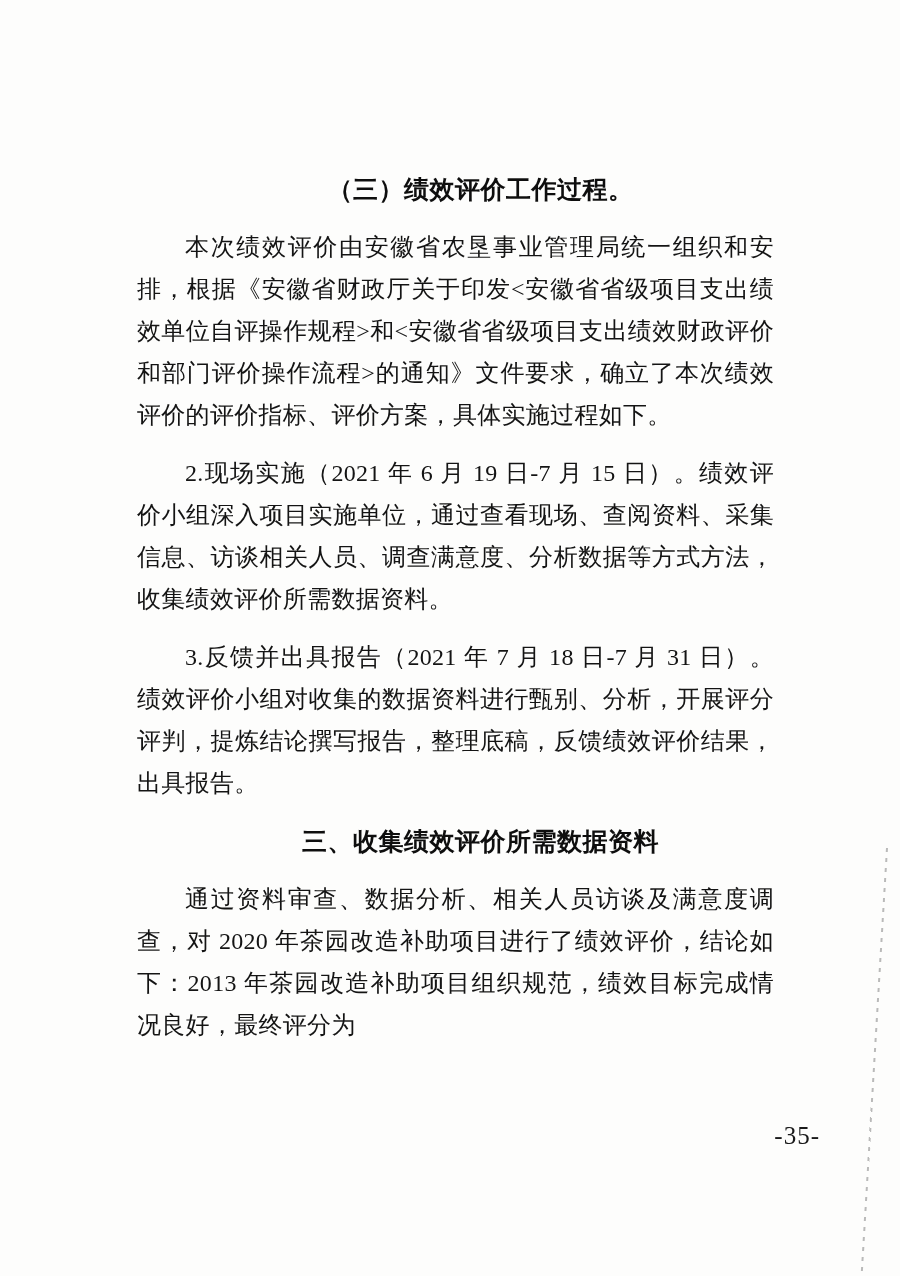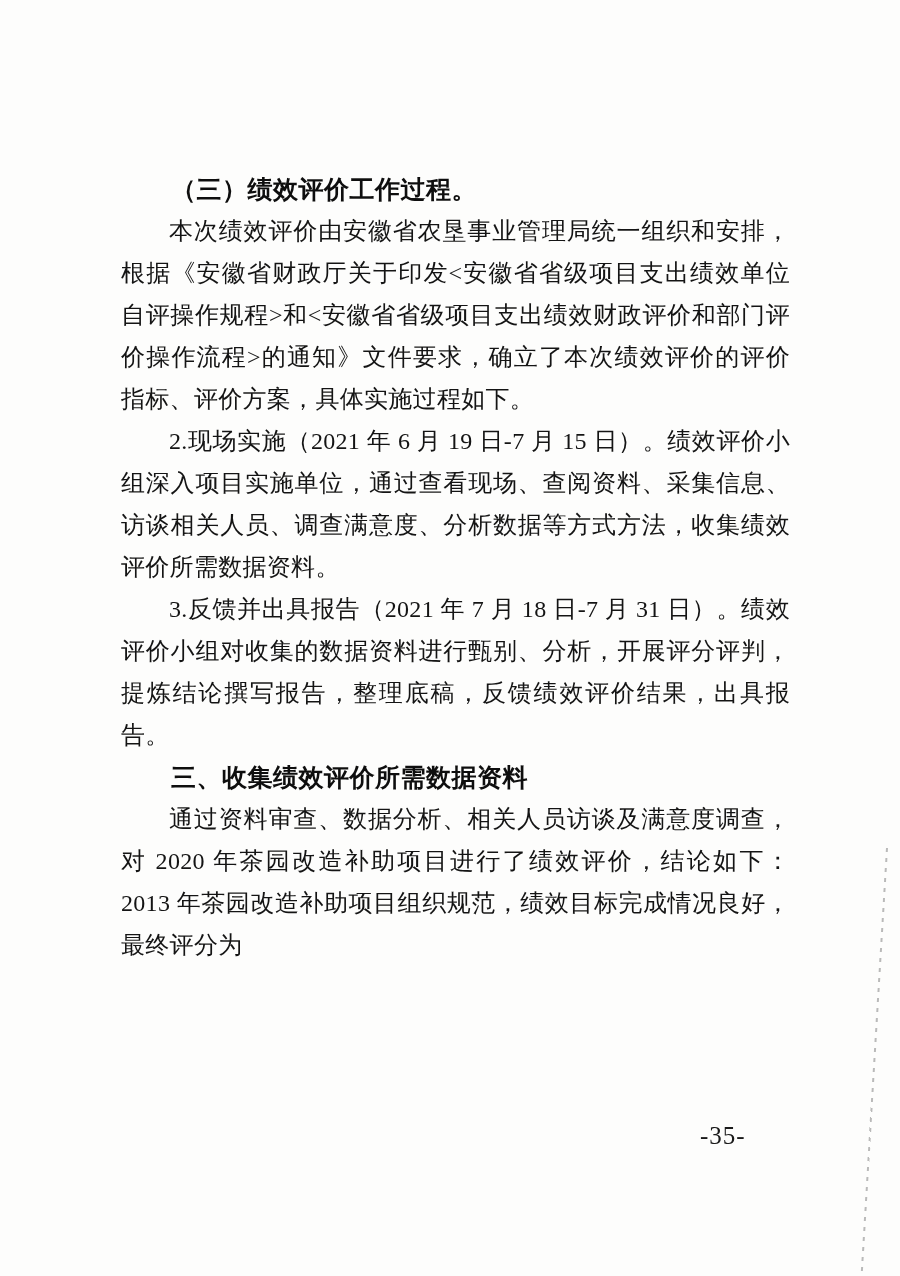--- a/index.html
+++ b/index.html
@@ -19,43 +19,44 @@
     position: absolute;
     inset: 0;
   }
   .content {
     position: absolute;
     left: 121px;
     top: 168px;
     width: 669px;
   }
   .para {
-    margin: 0;
+    margin: 16px;
     font-size: 24px;
     line-height: 42px;
     text-align: justify;
     text-indent: 2em;
     letter-spacing: 0.3px;
   }
   .heading {
     margin: 0;
     font-size: 25px;
     line-height: 42px;
     font-weight: 700;
     font-family: "Liberation Sans", "DejaVu Sans", sans-serif;
     text-indent: 2em;
     letter-spacing: 0.5px;
     color: #0e0e0e;
+    text-align: center;
   }
   .page-number {
     position: absolute;
     left: 700px;
     top: 1118px;
     width: 120px;
-    text-align: left;
+    text-align: right;
     font-size: 25px;
     line-height: 36px;
     letter-spacing: 1px;
     color: #1a1a1a;
   }
   .scan-artifact {
     position: absolute;
     left: 886px;
     top: 848px;
     width: 2px;

